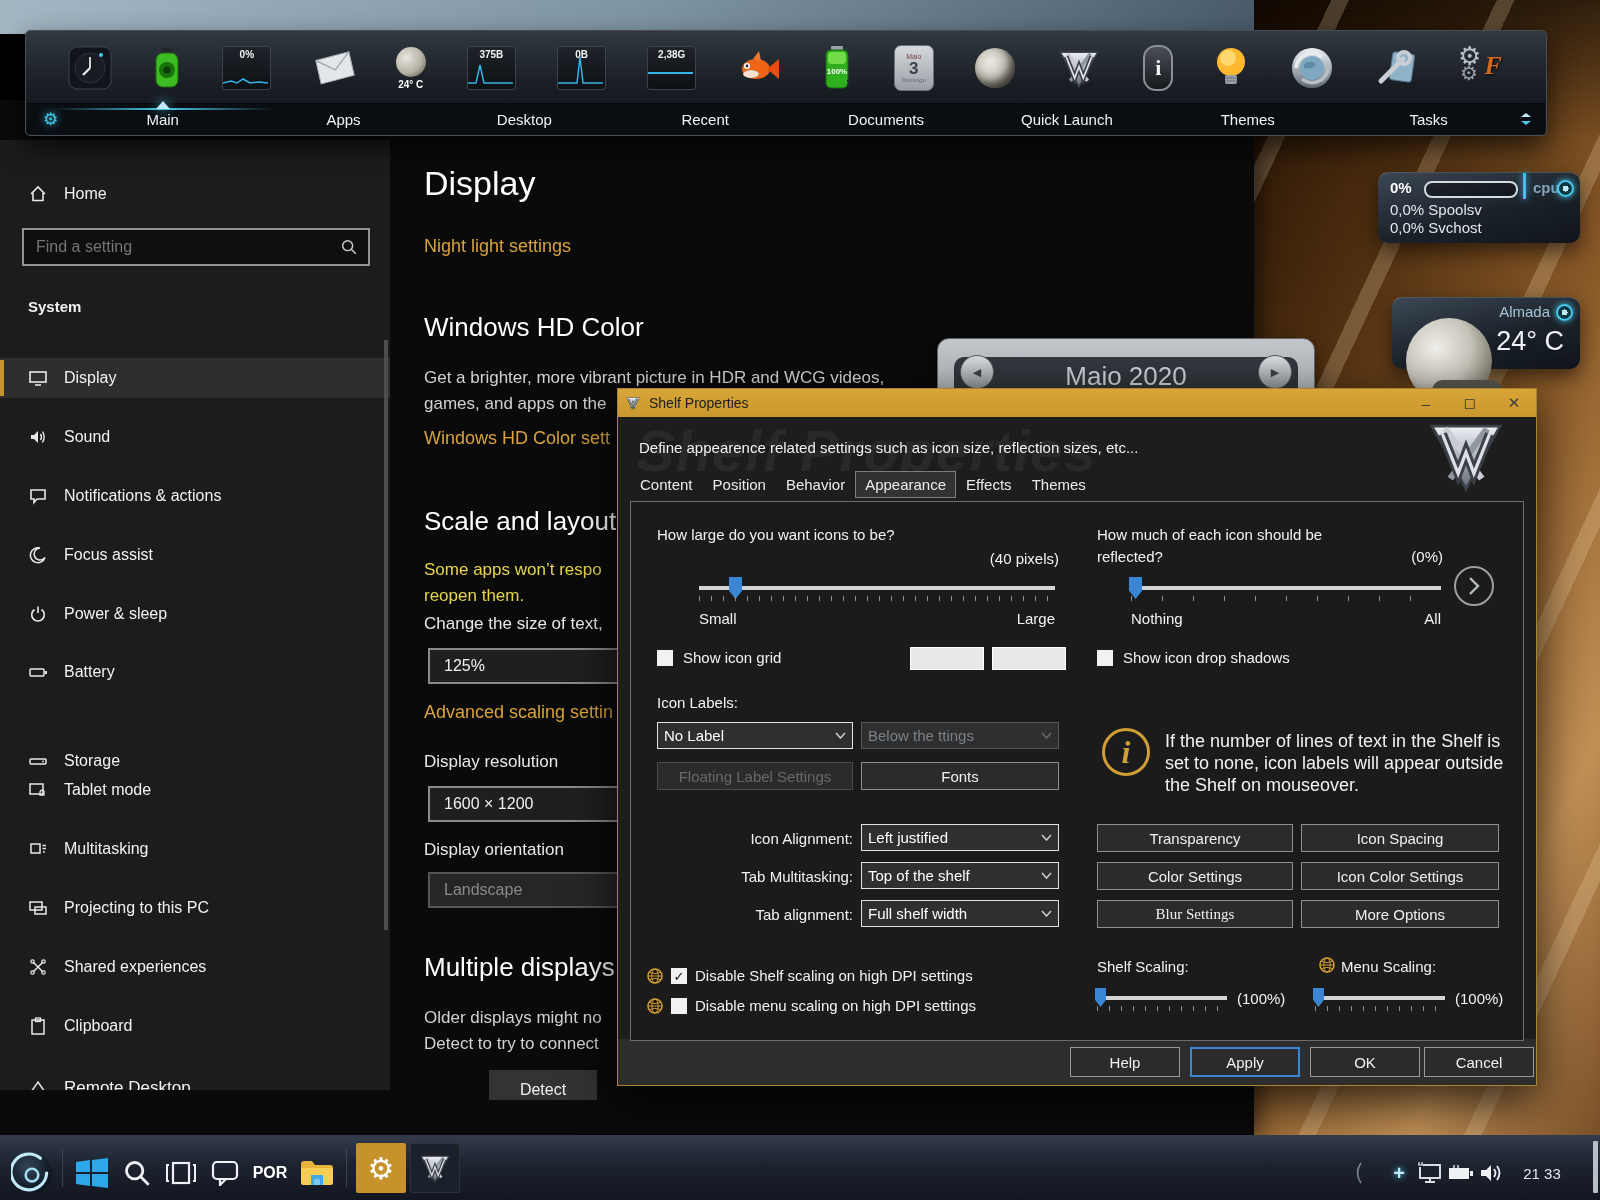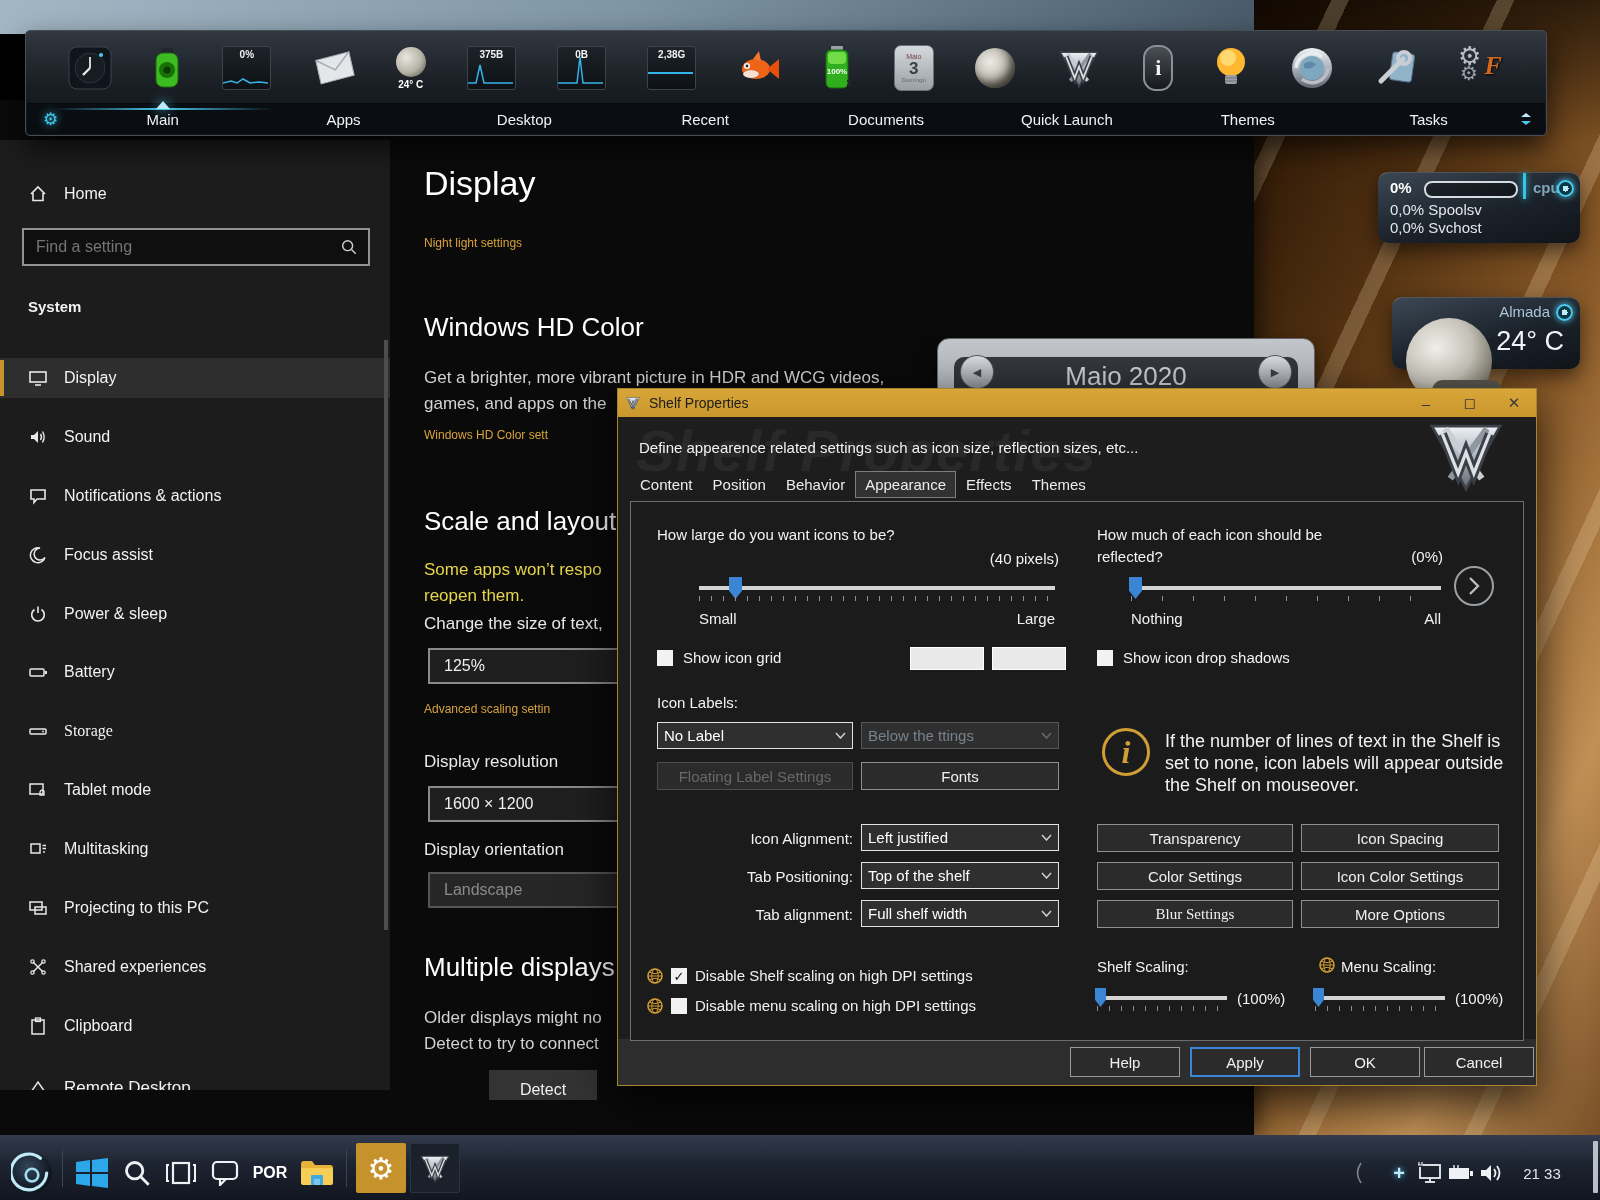--- a/index.html
+++ b/index.html
@@ -42,21 +42,21 @@
   .siderow .lbl{margin-left:16px;font-size:16px;color:#f2f2f2;white-space:nowrap;}
   .siderow.selected{background:#2e2e2e;}
   .siderow.selected::before{content:"";position:absolute;left:0;top:2px;width:4px;height:36px;background:#c9932b;}
   .searchbox{position:absolute;left:22px;top:88px;width:344px;height:34px;background:#0f0f0f;
         border:2px solid #929292;display:flex;align-items:center;}
   .searchbox input{background:transparent;border:0;outline:0;color:#cfcfcf;font-size:16px;
         font-family:inherit;margin-left:10px;flex:1;}
   .mainpane{position:absolute;left:420px;top:40px;width:834px;height:960px;overflow:hidden;}
   .h1{font-size:34px;font-weight:300;color:#fff;}
   .h2{font-size:26px;font-weight:300;color:#fff;}
-  .link{font-size:12px;color:#d8a33d;}
+  .link{font-size:18px;color:#d8a33d;}
   .para{font-size:17px;color:#d2d2d2;white-space:nowrap;}
   .warn{font-size:17px;color:#e6d54a;white-space:nowrap;}
   .wsel{position:absolute;width:336px;height:36px;background:#1f1f1f;border:2px solid #8a8a8a;
         display:flex;align-items:center;font-size:16px;color:#f0f0f0;padding-left:14px;box-sizing:border-box;}
   .wsel.disabled{border-color:#555;color:#8a8a8a;background:#262626;}
   .wbtn{position:absolute;width:108px;height:40px;background:#333;color:#f0f0f0;font-size:16px;
         display:flex;align-items:center;justify-content:center;}
   .scrollbar{position:absolute;left:384px;top:240px;width:4px;height:590px;background:#4d4d4d;}
   
   .panelw{background:linear-gradient(165deg,#3c4855 0%,#1b222a 55%,#10151b 100%);
@@ -209,21 +209,21 @@
           </svg>
         <span class="lbl">Power &amp; sleep</span>
       </div>
       <div class="siderow" style="top:512px;">
         <svg class="ic" viewBox="0 0 20 20">
             <rect x="2" y="7" width="14" height="7" rx="1" fill="none" stroke="#e8e8e8" stroke-width="1.5"></rect>
             <rect x="17" y="9" width="2" height="3" fill="#e8e8e8"></rect>
           </svg>
         <span class="lbl">Battery</span>
       </div>
-      <div class="siderow" style="top:571px;font-family:Liberation Serif, serif;">
+      <div class="siderow" style="top:601px;">
         <svg class="ic" viewBox="0 0 20 20">
             <rect x="2" y="8" width="16" height="5" rx="1" fill="none" stroke="#e8e8e8" stroke-width="1.5"></rect>
             <circle cx="15" cy="10.5" r="0.9" fill="#e8e8e8"></circle>
           </svg>
         <span class="lbl">Storage</span>
       </div>
       <div class="siderow" style="top:630px;">
         <svg class="ic" viewBox="0 0 20 20">
             <rect x="2" y="4" width="13" height="10" fill="none" stroke="#e8e8e8" stroke-width="1.5"></rect>
             <path d="M12,12 q1,-3 4,-1 v4 h-4 z" fill="none" stroke="#e8e8e8" stroke-width="1.3"></path>
@@ -385,21 +385,21 @@
       <div class="dbtn disabled" style="left:26px;top:260px;width:196px;">Floating Label Settings</div>
       <div class="dbtn" style="left:230px;top:260px;width:198px;">Fonts</div>
 
       <div class="dtext" style="left:26px;top:328px;width:196px;text-align:right;">Icon Alignment:</div>
       <div class="dd" style="left:230px;top:322px;width:198px;">
         <span>Left justified</span>
         <svg width="11" height="7" viewBox="0 0 11 7">
             <polyline points="1,1 5.5,6 10,1" fill="none" stroke="#cfcfcf" stroke-width="1.5"></polyline>
           </svg>
       </div>
-      <div class="dtext" style="left:26px;top:366px;width:196px;text-align:right;">Tab Positioning:</div>
+      <div class="dtext" style="left:26px;top:366px;width:196px;text-align:right;">Tab Multitasking:</div>
       <div class="dd" style="left:230px;top:360px;width:198px;">
         <span>Top of the shelf</span>
         <svg width="11" height="7" viewBox="0 0 11 7">
             <polyline points="1,1 5.5,6 10,1" fill="none" stroke="#cfcfcf" stroke-width="1.5"></polyline>
           </svg>
       </div>
       <div class="dtext" style="left:26px;top:404px;width:196px;text-align:right;">Tab alignment:</div>
       <div class="dd" style="left:230px;top:398px;width:198px;">
         <span>Full shelf width</span>
         <svg width="11" height="7" viewBox="0 0 11 7">

